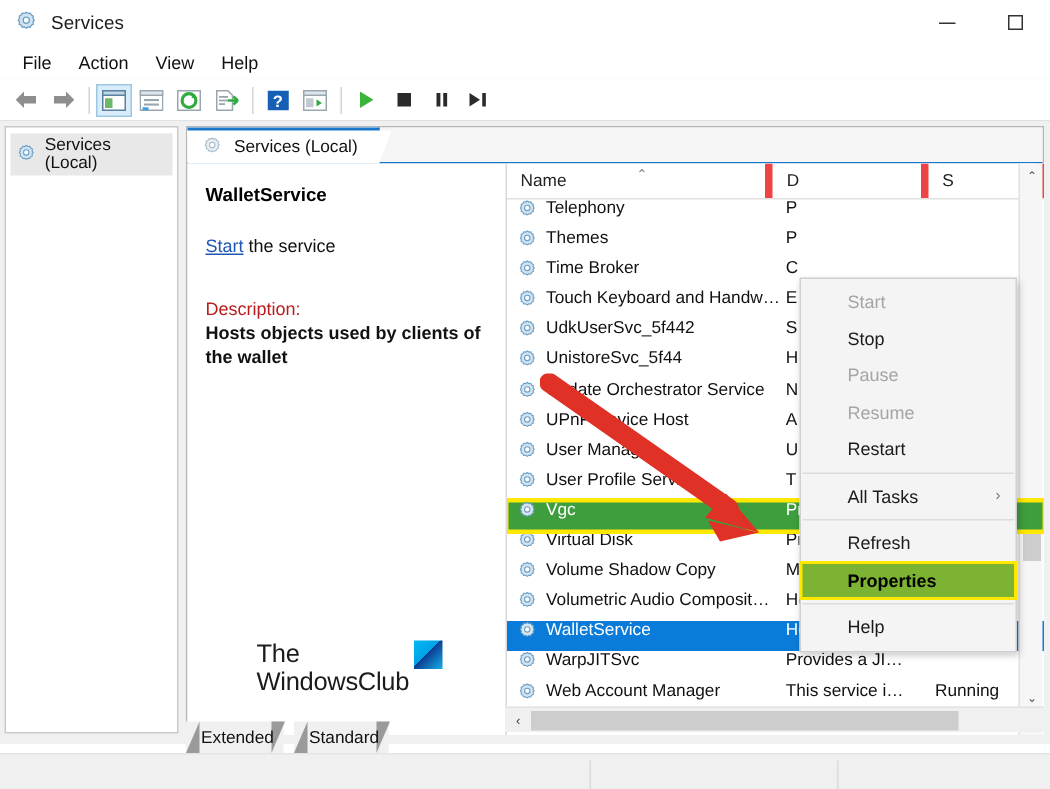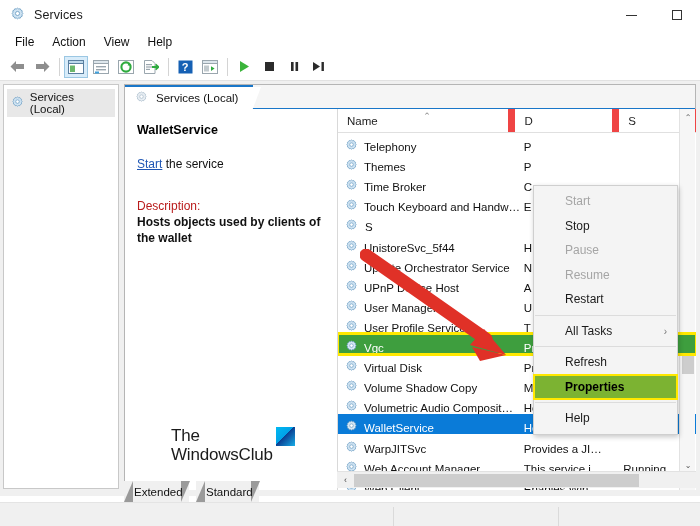--- a/index.html
+++ b/index.html
@@ -195,35 +195,35 @@
   .list-header {
     display: flex; height: 24px;
     border-bottom: 1px solid #e0e0e0;
     background: #ffffff;
     position: relative;
   }
   .lh-cell {
     font-size: 11.5px; color: #222;
     display: flex; align-items: center;
     padding-left: 9px;
-    border-right: 7px solid #ef4444;
+    border-right: 5px solid #ef4444;
     position: relative;
     text-align: center;
   }
   .lh-name { width: 178px; }
   .lh-desc { width: 104px; }
   .lh-status { width: 77px; }
   .lh-sortmark {
     position: absolute; left: 50%; top: 2px;
     font-size: 9px; color: #888;
   }
 
   .list-rows { position: relative; }
   .row {
-    display: flex; align-items: flex-end;
+    display: flex; align-items: flex-start;
     height: 20.1px;
     font-size: 11.5px; color: #111;
     position: relative;
   }
   .row .gear { margin-left: 7px; margin-right: 5px; flex: 0 0 auto; }
   .cell-name {
     width: 166px; overflow: hidden; white-space: nowrap;
   }
   .cell-desc {
     width: 104px; overflow: hidden; white-space: nowrap;
@@ -574,20 +574,21 @@
               <span class="cell-desc">E</span>
               <span class="cell-status"></span>
             </div>
             <div class="row">
   <span class="gear">
     <svg width="13" height="13" viewBox="0 0 16 16">
       <path d="M8 1.2 L9.3 2.1 L10.9 1.9 L11.6 3.3 L13 4 L12.8 5.6 L13.7 6.9 L12.8 8.2 L13 9.8 L11.6 10.5 L10.9 11.9 L9.3 11.7 L8 12.6 L6.7 11.7 L5.1 11.9 L4.4 10.5 L3 9.8 L3.2 8.2 L2.3 6.9 L3.2 5.6 L3 4 L4.4 3.3 L5.1 1.9 L6.7 2.1 Z" fill="#cfe3f2" stroke="#6d9fc4" stroke-width="0.9"></path>
       <circle cx="8" cy="6.9" r="2.2" fill="#ffffff" stroke="#6d9fc4" stroke-width="0.9"></circle>
     </svg>
   </span>
+              <span class="cell-name">UdkUserSvc_5f442</span>
               <span class="cell-desc">S</span>
               <span class="cell-status"></span>
             </div>
             <div class="row">
   <span class="gear">
     <svg width="13" height="13" viewBox="0 0 16 16">
       <path d="M8 1.2 L9.3 2.1 L10.9 1.9 L11.6 3.3 L13 4 L12.8 5.6 L13.7 6.9 L12.8 8.2 L13 9.8 L11.6 10.5 L10.9 11.9 L9.3 11.7 L8 12.6 L6.7 11.7 L5.1 11.9 L4.4 10.5 L3 9.8 L3.2 8.2 L2.3 6.9 L3.2 5.6 L3 4 L4.4 3.3 L5.1 1.9 L6.7 2.1 Z" fill="#cfe3f2" stroke="#6d9fc4" stroke-width="0.9"></path>
       <circle cx="8" cy="6.9" r="2.2" fill="#ffffff" stroke="#6d9fc4" stroke-width="0.9"></circle>
     </svg>
   </span>

